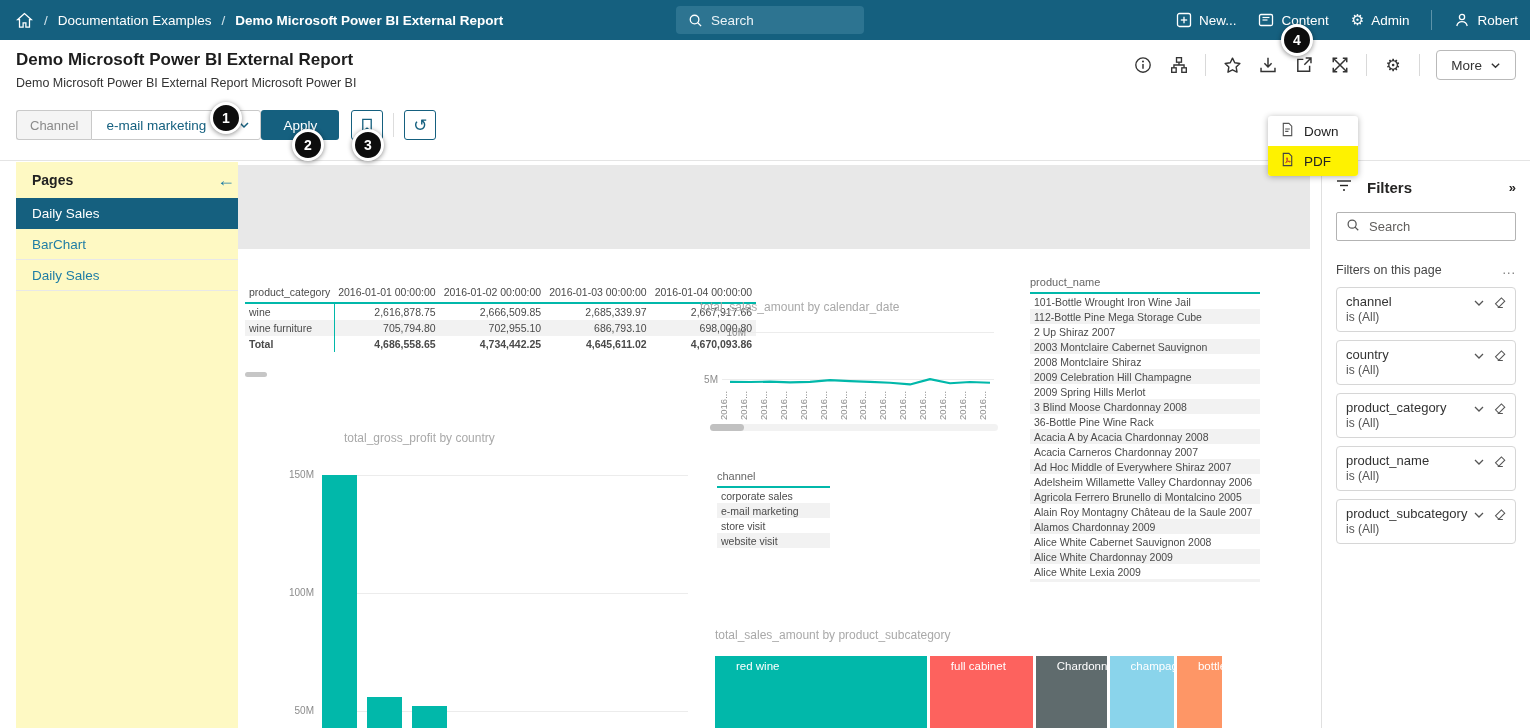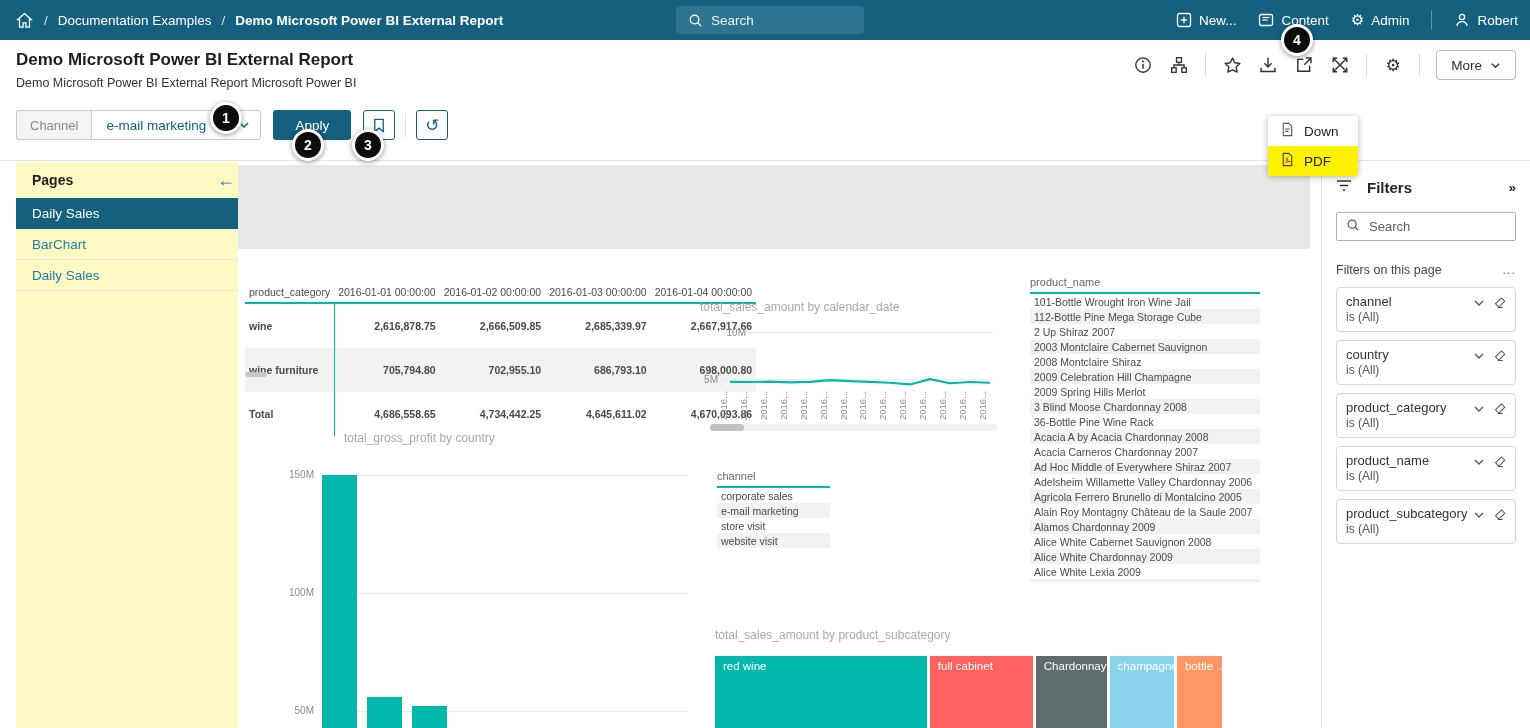--- a/index.html
+++ b/index.html
@@ -39,21 +39,21 @@
 
   
   .toolbar { position:absolute; top:102px; left:0; width:100%; height:59px; border-bottom:1px solid #e4e4e4;
     display:flex; align-items:flex-start; padding:8px 0 0 16px; }
   .param-group { display:flex; height:30px; }
   .param-label { height:30px; padding:0 13px; background:#f4f4f4; border:1px solid #c9c9c9; border-right:none;
     border-radius:3px 0 0 3px; display:flex; align-items:center; font-size:13px; color:#8a8a8a; }
   .param-select { height:30px; width:170px; border:1px solid #c9c9c9; border-radius:0 3px 3px 0; background:#fff;
     display:flex; align-items:center; justify-content:space-between; padding:0 10px 0 14px; font-size:13.5px;
     color:#15607F; cursor:pointer; }
-  .apply-btn { margin-left:12px; height:30px; width:78px; background:#15607F; color:#fff; border:none;
+  .apply-btn { margin-left:0; height:30px; width:78px; background:#15607F; color:#fff; border:none;
     border-radius:3px; font-size:13.5px; cursor:pointer; font-family:inherit; }
   .icon-btn { margin-left:12px; height:30px; width:32px; background:#fff; border:1px solid #15607F;
     border-radius:3px; display:flex; align-items:center; justify-content:center; color:#15607F; cursor:pointer; }
   .tb-divider { width:1px; height:24px; background:#ddd; margin:3px 0 0 10px; }
   .refresh-btn { margin-left:10px; font-size:17px; line-height:1; }
 
   
   .badge { position:absolute; width:32px; height:32px; border-radius:50%; background:#0d0d0d; border:3px solid #fff;
     box-shadow:0 1px 5px rgba(0,0,0,.45); color:#fff; font-size:14px; font-weight:bold;
     display:flex; align-items:center; justify-content:center; z-index:40; }
@@ -76,21 +76,21 @@
   .report { position:absolute; left:238px; top:0; width:1072px; height:566px; background:#fff; overflow:hidden; }
   .gray-banner { position:absolute; left:0; top:3px; width:1072px; height:84px; background:#e8e8e8; }
   .visual-title { font-size:12px; color:#a9a9a9; }
 
   
   .table-visual { position:absolute; left:7px; top:122px; width:445px; }
   .matrix { border-collapse:collapse; width:440px; font-size:10.5px; color:#4a4a4a; }
   .matrix th { font-weight:normal; text-align:right; padding:2px 4px 4px; color:#4a4a4a; white-space:nowrap; }
   .matrix th:first-child { text-align:left; }
   .matrix thead tr { border-bottom:2px solid #01B8AA; }
-  .matrix td { padding:16px 4px; text-align:right; white-space:nowrap;font-weight:bold; }
+  .matrix td { padding:2px 4px; text-align:right; white-space:nowrap; }
   .matrix td:first-child { text-align:left; border-right:1px solid #01B8AA; }
   .matrix tbody tr:nth-child(even) { background:#f2f2f2; }
   .matrix tbody tr:last-child { font-weight:bold; background:#fff; }
   .scroll-pill { position:absolute; left:0; top:88px; width:22px; height:5px; border-radius:3px; background:#c6c6c6; }
 
   
   .line-visual { position:absolute; left:462px; top:138px; width:310px; height:132px; }
   .line-chart-area { position:absolute; left:0; top:20px; width:300px; height:72px; }
   .gridline { position:absolute; height:1px; background:#ececec; }
   .ytick { position:absolute; font-size:10px; color:#8c8c8c; text-align:right; width:24px; }
@@ -114,21 +114,21 @@
   .bar-visual .visual-title { position:absolute; left:86px; top:3px; }
   .bar-area { position:absolute; left:0; top:0; width:440px; height:300px; }
   .bar-grid { position:absolute; left:64px; height:1px; background:#ececec; width:366px; }
   .bar-ytick { position:absolute; width:56px; text-align:right; font-size:10px; color:#8c8c8c; }
   .bar { position:absolute; width:35px; background:#01B8AA; }
 
   
   .treemap-visual { position:absolute; left:477px; top:466px; width:510px; }
   .treemap { margin-top:14px; display:flex; gap:3px; height:84px; width:507px; }
   .tm-block { position:relative; overflow:hidden; }
-  .tm-label { position:absolute; left:8px; top:4px; color:#fff; font-size:11.5px; white-space:nowrap; }
+  .tm-label { position:absolute; left:21px; top:4px; color:#fff; font-size:11.5px; white-space:nowrap; }
 
   
   .filters { position:absolute; right:0; top:0; width:209px; height:100%; background:#fff; border-left:1px solid #e0e0e0;
     padding:14px 14px 0 14px; }
   .filters-head { display:flex; align-items:center; gap:15px; margin-top:2px; }
   .filters-title { font-size:15px; font-weight:bold; color:#252423; flex:1; }
   .collapse-ic { font-size:13px; color:#252423; cursor:pointer; font-weight:bold; }
   .filter-search { margin-top:16px; height:29px; border:1px solid #b3b3b3; border-radius:2px; display:flex;
     align-items:center; gap:9px; padding:0 9px; color:#605e5c; font-size:13px; cursor:text; }
   .filters-sect { margin-top:22px; display:flex; align-items:center; font-size:12.5px; color:#444; }

